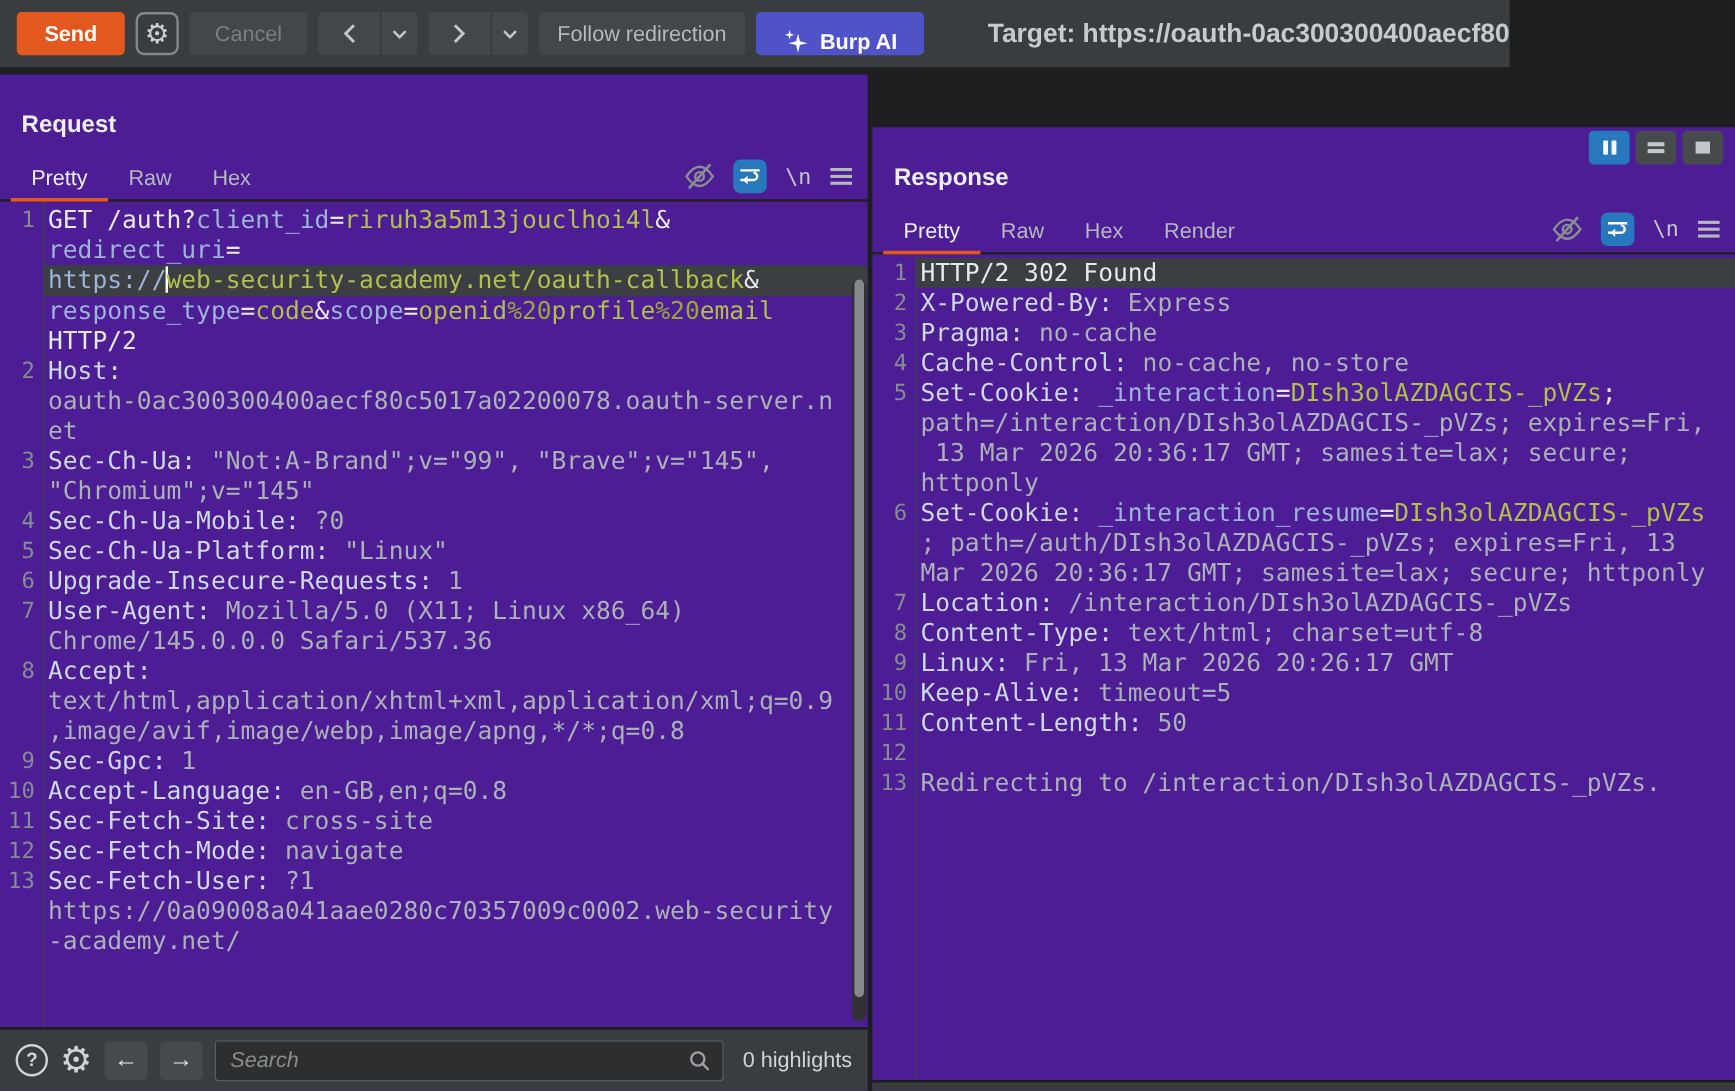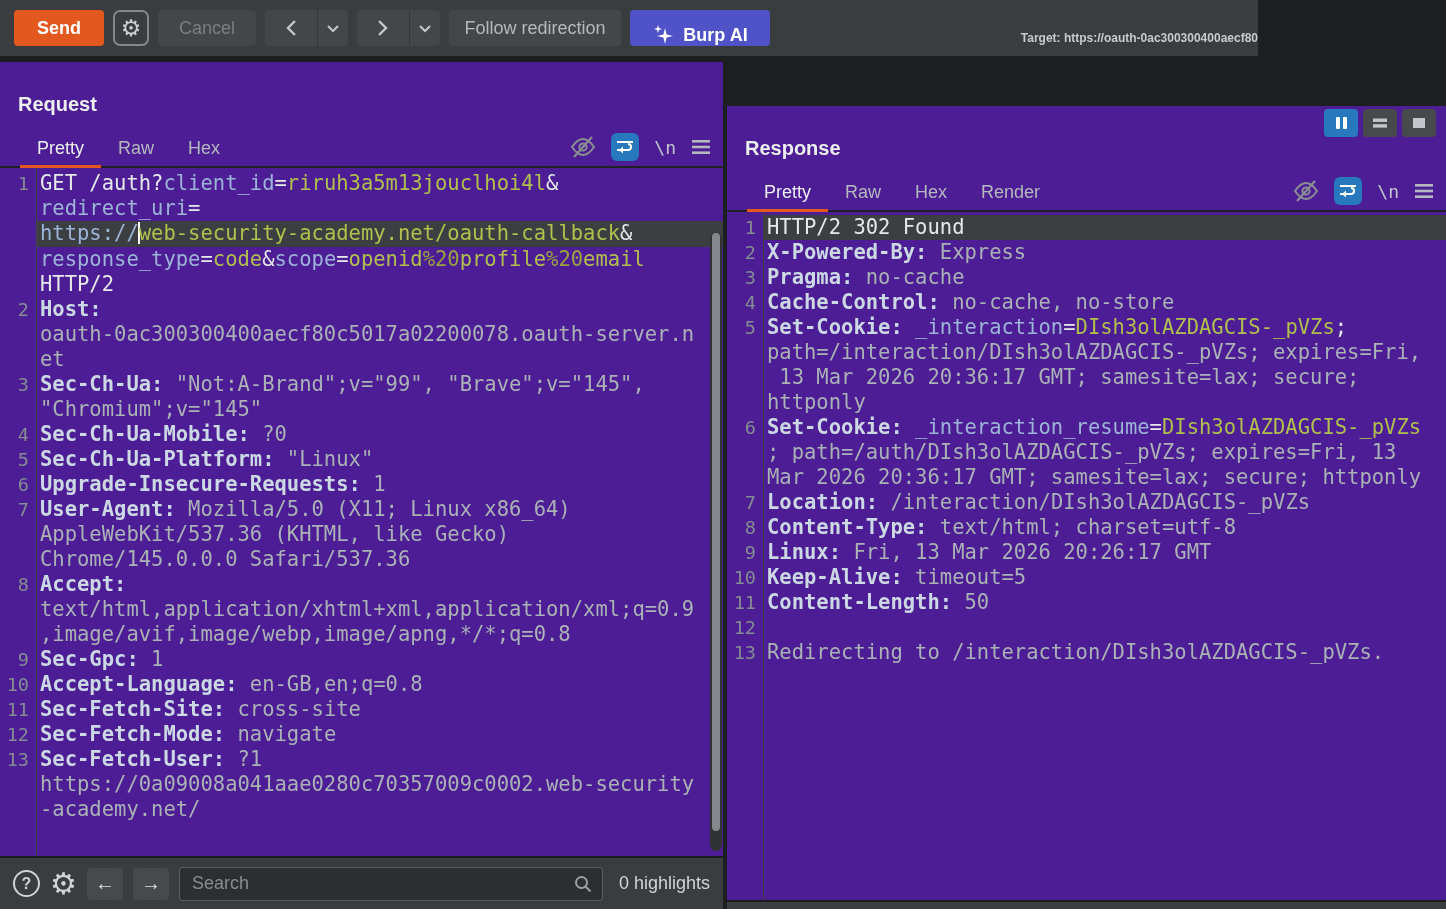--- a/index.html
+++ b/index.html
@@ -14,72 +14,72 @@
   .btn-send { width:90px; background:#e2581e; color:#fff; font-weight:bold; }
   .btn-gear { width:36px; background:transparent; border:2px solid #83878b; border-radius:7px;
               color:#cdd1d5; font-size:23px; }
   .btn-cancel { width:98px; color:#7b7f83; }
   .btn-group { display:flex; height:36px; border-radius:4px; overflow:hidden; }
   .btn-group .main { width:52px; height:36px; background:#43474a; display:flex; align-items:center; justify-content:center; }
   .btn-group .drop { width:31px; height:36px; background:#43474a; border-left:1px solid #34373a;
                      display:flex; align-items:center; justify-content:center; }
   .btn-follow { width:172px; }
   .btn-ai { width:140px; background:#5053c8; color:#fff; font-weight:bold; gap:9px;align-items:flex-end; }
-  .target { position:absolute; right:0; top:10px; height:56px; line-height:56px; font-size:12px;
+  .target { position:absolute; right:0; top:0; height:56px; line-height:56px; font-size:22px;
             font-weight:bold; color:#c6cbd0; white-space:nowrap; }
   svg.ic { display:block; }
 
   
   .panel { position:absolute; top:62px; height:847px; background:#4c1d95; display:flex; flex-direction:column; }
   .panel-left  { left:0;   width:723px; }
   .panel-right { left:727px; width:719px;margin-top:44px; }
 
   .panel-head { position:relative; height:106px; flex:0 0 auto; }
   .panel-title { position:absolute; left:18px; top:31px; font-size:20px; font-weight:bold; color:#eceef0; }
   .tabs { position:absolute; left:0; right:0; bottom:0; height:38px; border-bottom:2px solid #1f2123;
-          display:flex; align-items:stretch; padding-left:20px; }
+          display:flex; align-items:stretch; padding-left:9px; }
   .tab { padding:0 17px; display:flex; align-items:center; font-size:18px; color:#b5b9bd; position:relative; }
   .tab.active { color:#eceef0; }
   .tab.active::after { content:""; position:absolute; left:0; right:0; bottom:-2px; height:3px; background:#e2581e; }
   .view-icons { position:absolute; right:12px; bottom:5px; display:flex; align-items:center; gap:15px; }
   .wrapbtn { width:28px; height:28px; border-radius:6px; background:#2878bd; display:flex; align-items:center; justify-content:center; }
   .nl { font-size:18px; color:#c3c7cb; font-family:"DejaVu Sans Mono", monospace; }
   .layout-btns { position:absolute; top:3px; right:10px; display:flex; gap:5px; }
   .lb { width:34px; height:28px; border-radius:4px; background:#474a4d; display:flex; align-items:center; justify-content:center; }
   .lb.active { background:#2878bd; }
 
   
   .editor { position:relative; flex:1 1 auto; overflow:hidden; padding-top:3px;
             font-family:"DejaVu Sans Mono", monospace; font-size:20.5px; line-height:25px; }
   .editor::before { content:""; position:absolute; left:36px; top:0; bottom:0; width:1px; background:#3f4346; }
   .row { display:flex; min-height:25px; white-space:pre; }
   .ln { flex:0 0 36px; text-align:right; padding-right:7px; color:#868d92; font-size:18.5px; }
   .body { flex:1 1 auto; padding-left:4px; color:#e6e8ea; }
   .row.hl .body { background:#3b3f42; }
   .seg-w { color:#e6e8ea; }
-  .seg-n { color:#ccd9e4; font-weight:bold; }
+  .seg-n { color:#ccd9e4; font-weight:normal; }
   .seg-v { color:#abb2b6; }
   .seg-b { color:#9db4d8; }
   .seg-g { color:#b1c04d; }
   .seg-o { color:#9aa43f; }
   .cursor { display:inline-block; width:2px; height:22px; background:#ffffff; vertical-align:middle; margin:0 -1px 3px -1px; }
   .scrollbar { position:absolute; right:1px; top:2px; width:12px; bottom:2px; background:#303234; border-radius:6px; }
   .scroll-thumb { position:absolute; left:2px; top:0; width:8px; height:598px; background:#85898d; border-radius:4px; }
 
   
   .bottombar { flex:0 0 53px; border-top:2px solid #1b1c1e; background:#3a3d3f;
                display:flex; align-items:center; padding:0 13px; gap:10px; }
   .help-ic { width:27px; height:27px; border:2.5px solid #cfd3d6; border-radius:50%;
              display:flex; align-items:center; justify-content:center; color:#cfd3d6; font-weight:bold; font-size:16px; }
   .gear-ic { font-size:30px; color:#cfd3d6; line-height:1; }
   .nav-btn { width:36px; height:32px; border-radius:4px; background:#474a4d; color:#dfe2e5;
              font-size:20px; display:flex; align-items:center; justify-content:center; }
   .search { position:relative; flex:1 1 auto; height:34px; }
   .search input { width:100%; height:100%; background:#2c2e30; border:1px solid #5c5f61; border-radius:3px;
-                  color:#d6dadd; font-size:18px; padding:0 40px 0 12px; font-family:"Liberation Sans", sans-serif; outline:none; }
+                  color:#d6dadd; font-size:18px; padding:0 40px 0 12px; font-family:"Liberation Sans", sans-serif; outline:none;font-style:italic; }
   .search input::placeholder { color:#888d90; }
   .search .mag { position:absolute; right:10px; top:7px; }
   .highlights { white-space:nowrap; font-size:18px; color:#d0d4d6; margin-left:6px; }
 </style>
 </head>
 <body>
 
 <div class="stage">
 
   <div class="toolbar">
@@ -164,21 +164,20 @@
         <div class="row"><span class="ln"></span><span class="body"><span class="seg-w">HTTP/2</span></span></div>
         <div class="row"><span class="ln">2</span><span class="body"><span class="seg-n">Host:</span></span></div>
         <div class="row"><span class="ln"></span><span class="body"><span class="seg-v">oauth-0ac300300400aecf80c5017a02200078.oauth-server.n</span></span></div>
         <div class="row"><span class="ln"></span><span class="body"><span class="seg-v">et</span></span></div>
         <div class="row"><span class="ln">3</span><span class="body"><span class="seg-n">Sec-Ch-Ua:</span><span class="seg-v"> "Not:A-Brand";v="99", "Brave";v="145",</span></span></div>
         <div class="row"><span class="ln"></span><span class="body"><span class="seg-v">"Chromium";v="145"</span></span></div>
         <div class="row"><span class="ln">4</span><span class="body"><span class="seg-n">Sec-Ch-Ua-Mobile:</span><span class="seg-v"> ?0</span></span></div>
         <div class="row"><span class="ln">5</span><span class="body"><span class="seg-n">Sec-Ch-Ua-Platform:</span><span class="seg-v"> "Linux"</span></span></div>
         <div class="row"><span class="ln">6</span><span class="body"><span class="seg-n">Upgrade-Insecure-Requests:</span><span class="seg-v"> 1</span></span></div>
         <div class="row"><span class="ln">7</span><span class="body"><span class="seg-n">User-Agent:</span><span class="seg-v"> Mozilla/5.0 (X11; Linux x86_64)</span></span></div>
-        <div class="row"><span class="ln"></span><span class="body"><span class="seg-v">AppleWebKit/537.36 (KHTML, like Gecko)</span></span></div>
         <div class="row"><span class="ln"></span><span class="body"><span class="seg-v">Chrome/145.0.0.0 Safari/537.36</span></span></div>
         <div class="row"><span class="ln">8</span><span class="body"><span class="seg-n">Accept:</span></span></div>
         <div class="row"><span class="ln"></span><span class="body"><span class="seg-v">text/html,application/xhtml+xml,application/xml;q=0.9</span></span></div>
         <div class="row"><span class="ln"></span><span class="body"><span class="seg-v">,image/avif,image/webp,image/apng,*/*;q=0.8</span></span></div>
         <div class="row"><span class="ln">9</span><span class="body"><span class="seg-n">Sec-Gpc:</span><span class="seg-v"> 1</span></span></div>
         <div class="row"><span class="ln">10</span><span class="body"><span class="seg-n">Accept-Language:</span><span class="seg-v"> en-GB,en;q=0.8</span></span></div>
         <div class="row"><span class="ln">11</span><span class="body"><span class="seg-n">Sec-Fetch-Site:</span><span class="seg-v"> cross-site</span></span></div>
         <div class="row"><span class="ln">12</span><span class="body"><span class="seg-n">Sec-Fetch-Mode:</span><span class="seg-v"> navigate</span></span></div>
         <div class="row"><span class="ln">13</span><span class="body"><span class="seg-n">Sec-Fetch-User:</span><span class="seg-v"> ?1</span></span></div>
         <div class="row"><span class="ln"></span><span class="body"><span class="seg-v">https://0a09008a041aae0280c70357009c0002.web-security</span></span></div>

